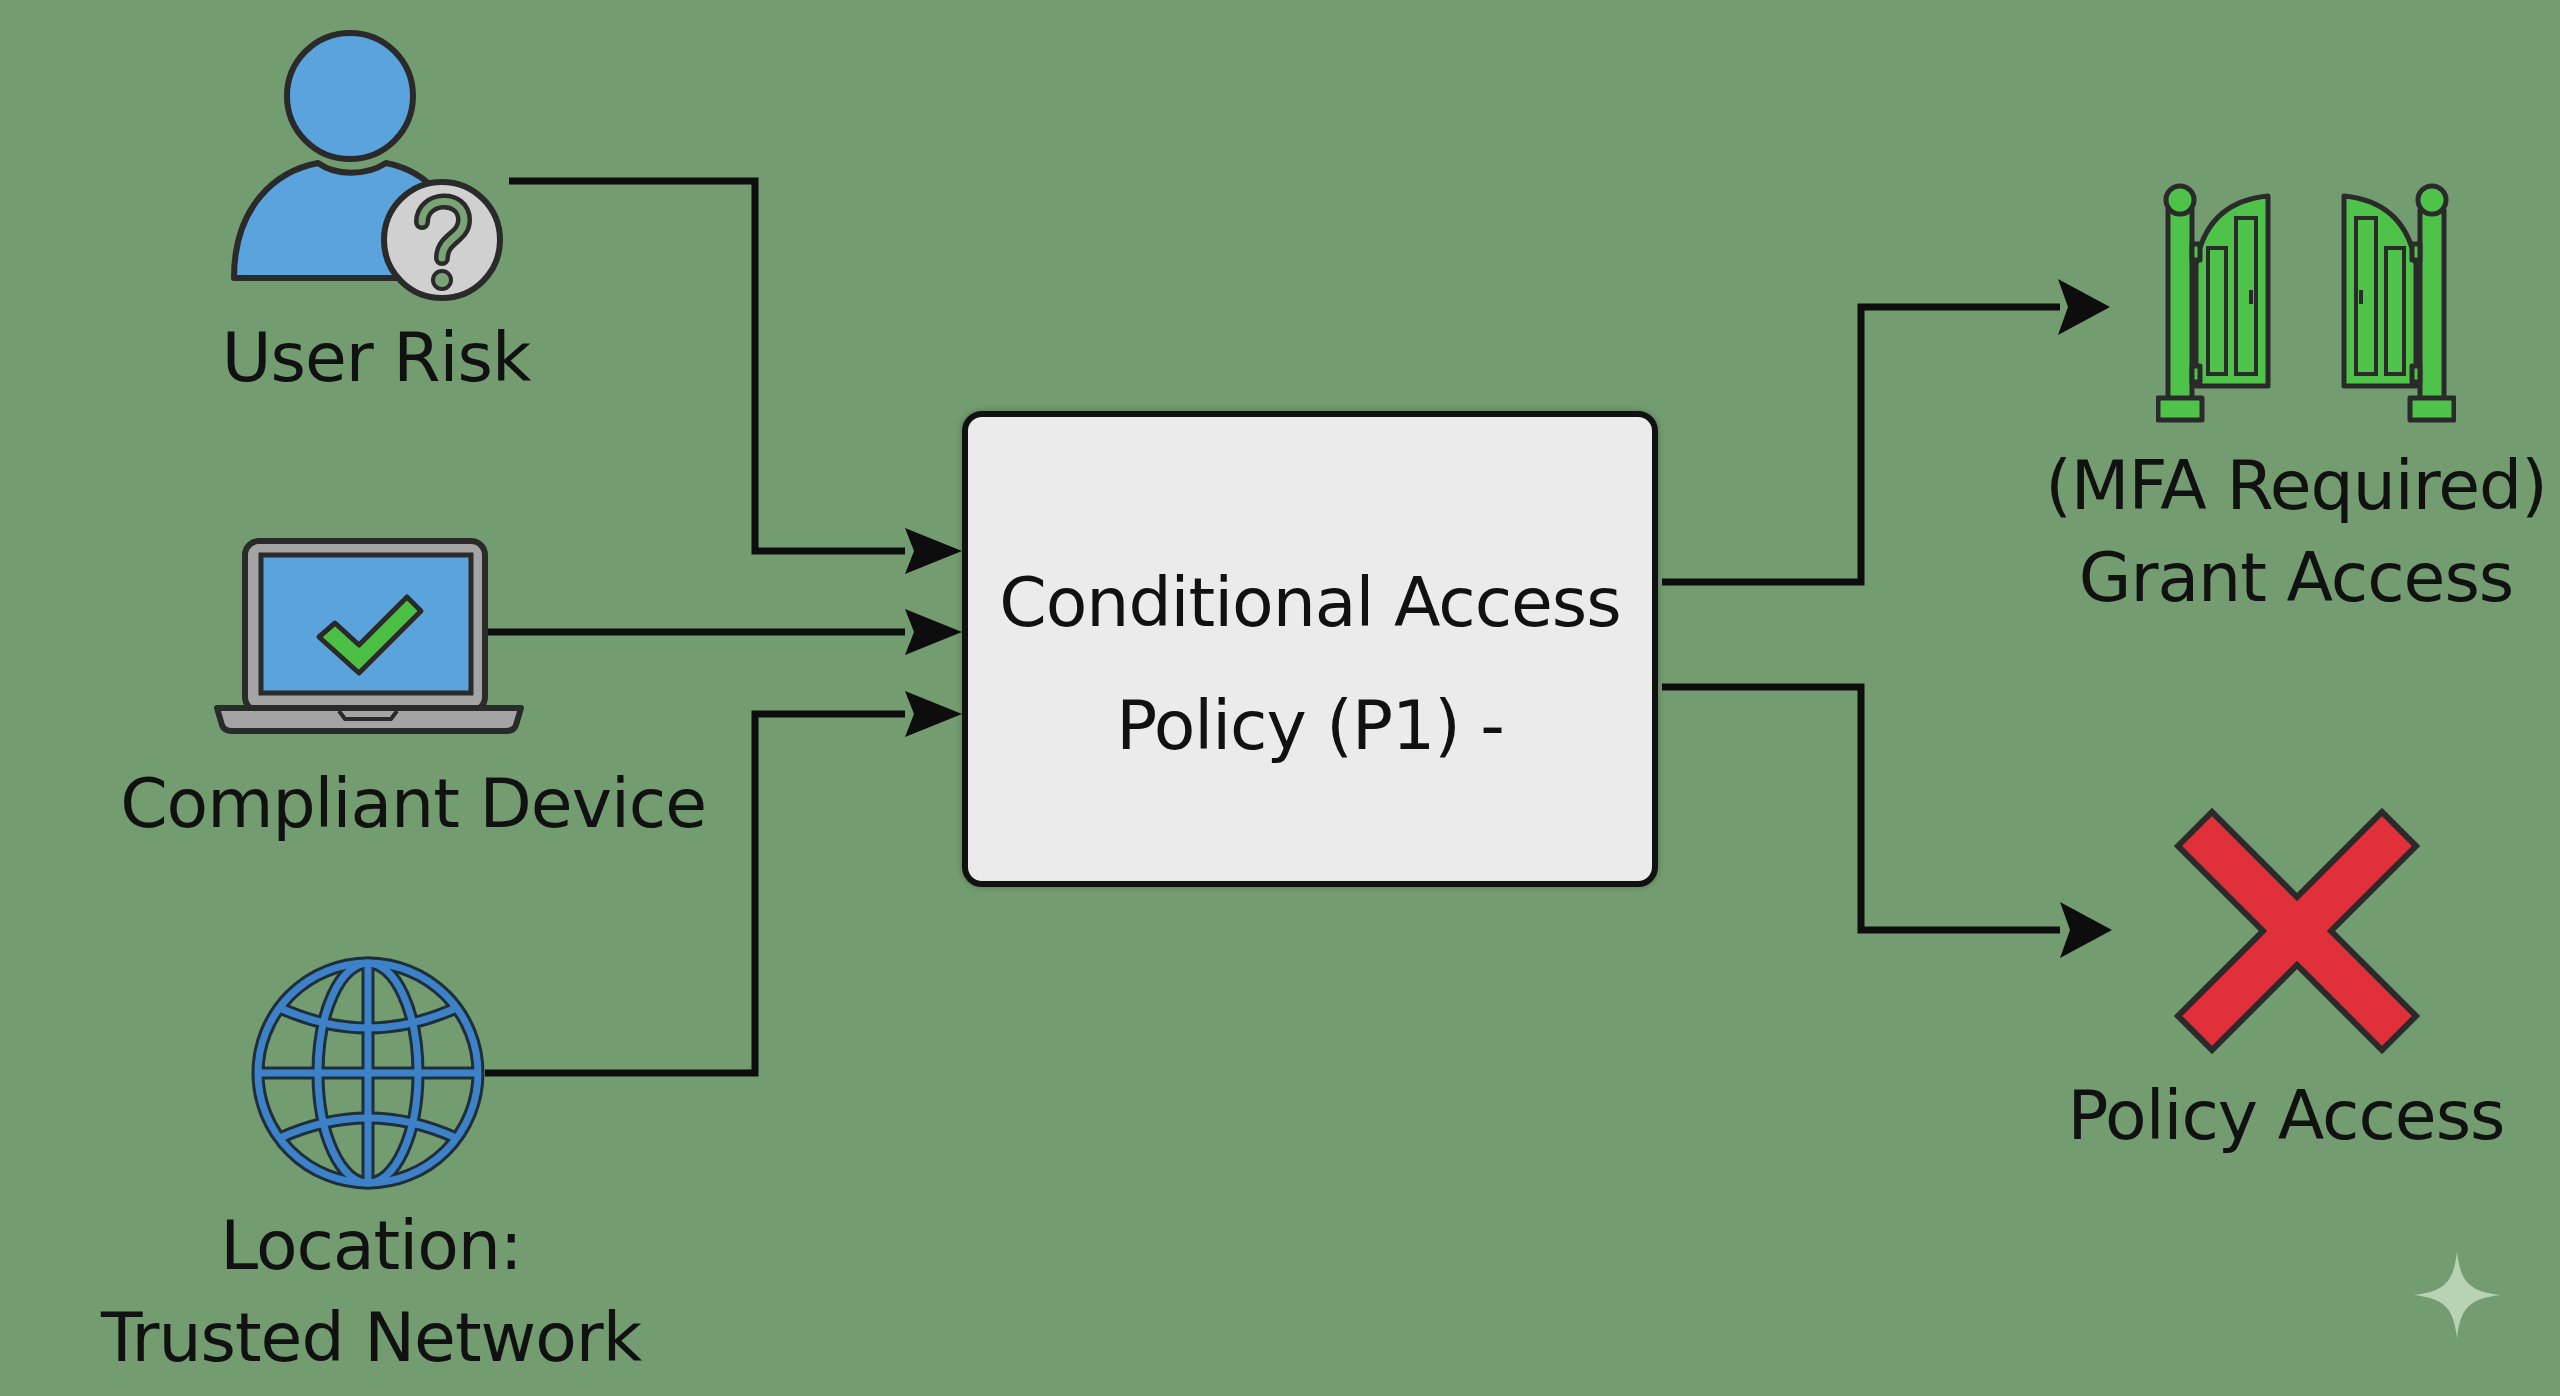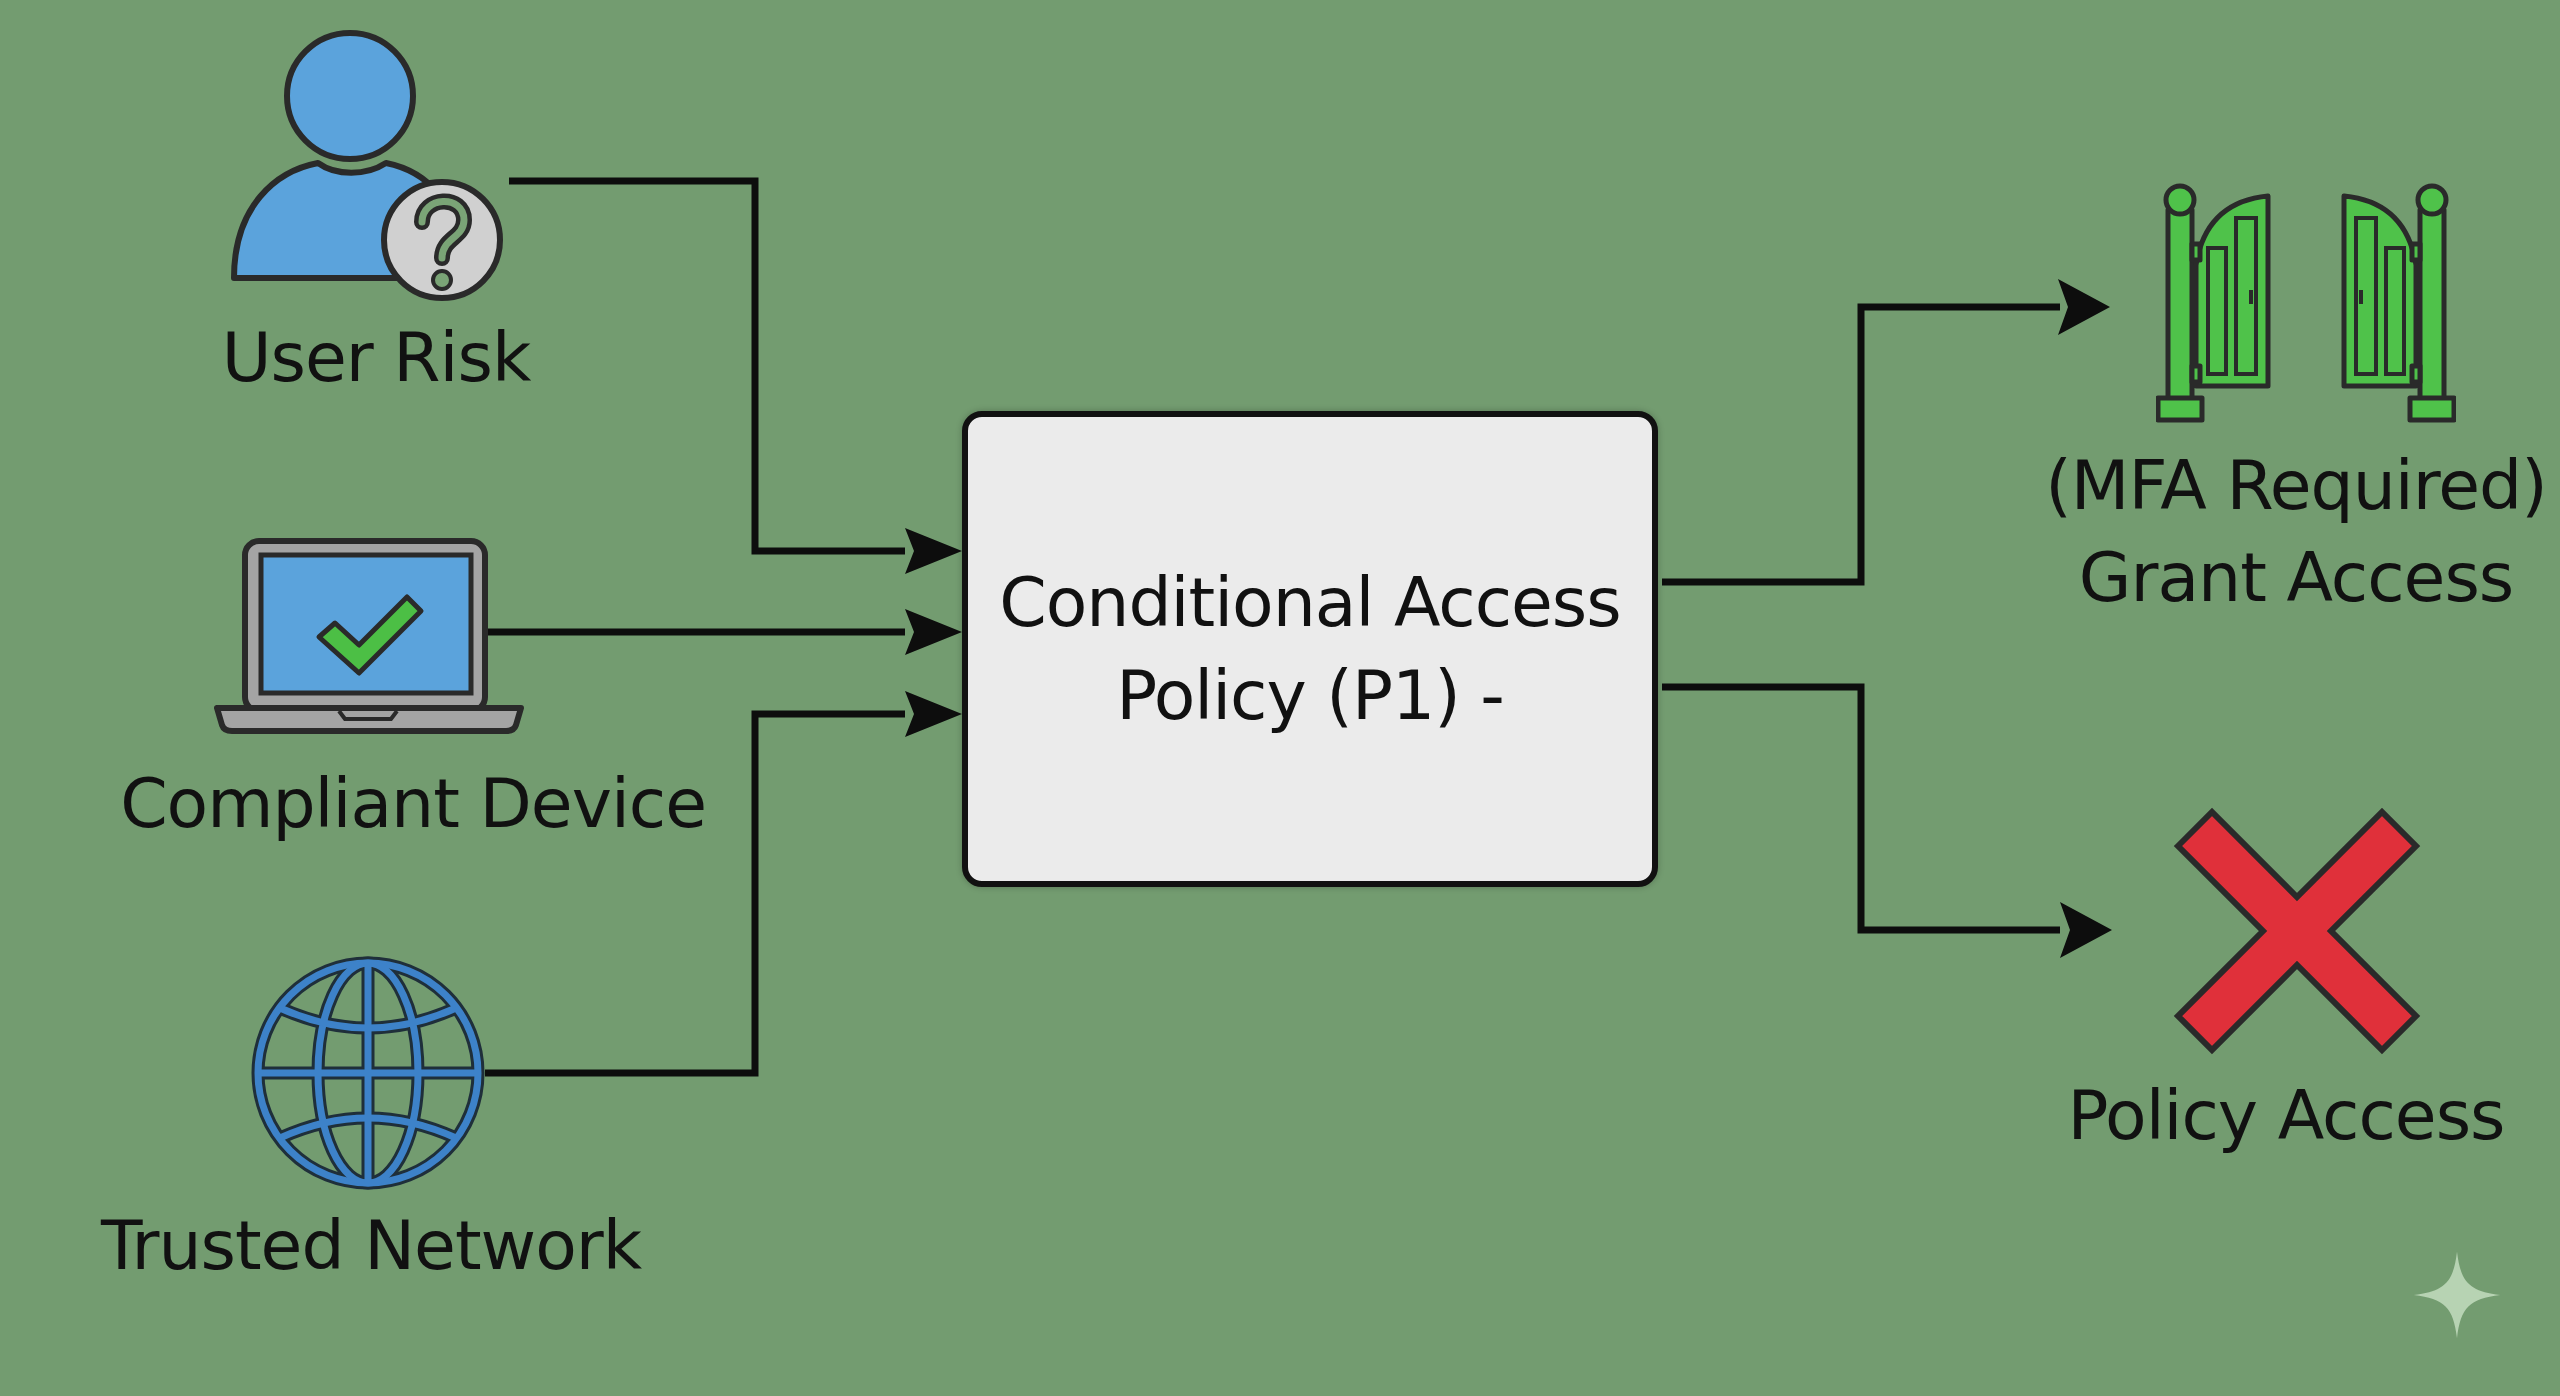--- a/index.html
+++ b/index.html
@@ -21,21 +21,21 @@
     .engine {
       position: absolute; left: 962px; top: 411px; width: 696px; height: 476px;
       background: #ebebeb; border: 6px solid #111; border-radius: 20px;
       box-sizing: border-box;
       display: flex; align-items: center; justify-content: center;
       box-shadow: 0 0 6px rgba(0,0,0,0.25);
     }
     .engine-text {
       text-align: center; font-size: 68px; line-height: 93px; color: #111; letter-spacing: -1px;
     }
-    .engine-text span { display: block; }
+    .engine-text span { display: block; margin-top: 30px; }
     .sparkle { position: absolute; left: 2412px; top: 1250px; width: 90px; height: 90px; }
   </style>
 </head>
 <body>
 
 <div class="canvas">
 
   <svg class="connectors" viewBox="0 0 2560 1396">
     <defs>
       <marker id="arrowhead" markerWidth="10" markerHeight="10" refX="9" refY="5" orient="auto" markerUnits="userSpaceOnUse" viewBox="0 0 10 10">
@@ -95,20 +95,21 @@
       <g fill="none" stroke="#3d82c9" stroke-width="7">
         <circle cx="120" cy="120" r="110"></circle>
         <ellipse cx="120" cy="120" rx="50" ry="110"></ellipse>
         <line x1="120" y1="10" x2="120" y2="230"></line>
         <line x1="10" y1="120" x2="230" y2="120"></line>
         <path d="M32,55 Q120,95 208,55"></path>
         <path d="M32,185 Q120,145 208,185"></path>
       </g>
     </svg>
     <div class="label" style="left:20px; top:1200px; width:630px;">
+      <div>Location:</div>
       <div>Trusted Network</div>
     </div>
   </div>
 
   <div class="engine">
     <div class="engine-text">
       <span>Conditional Access</span>
       <span>Policy (P1) -</span>
     </div>
   </div>

